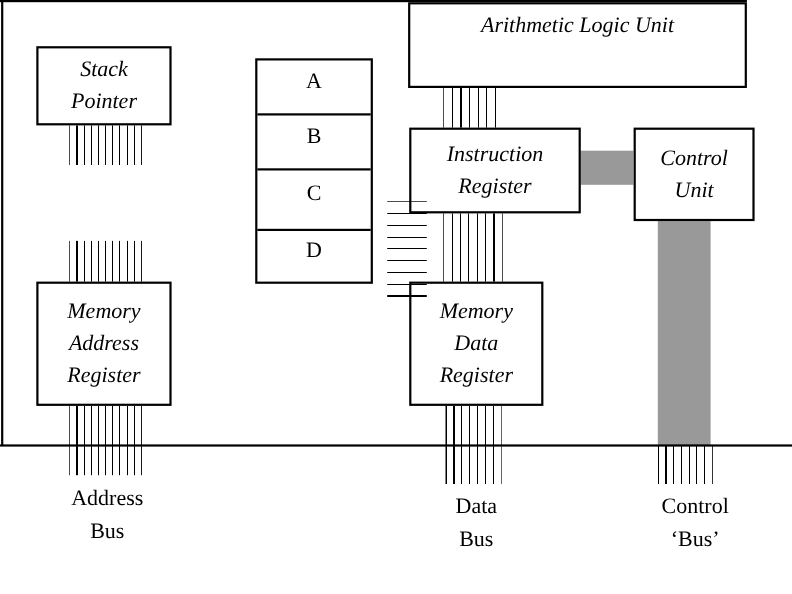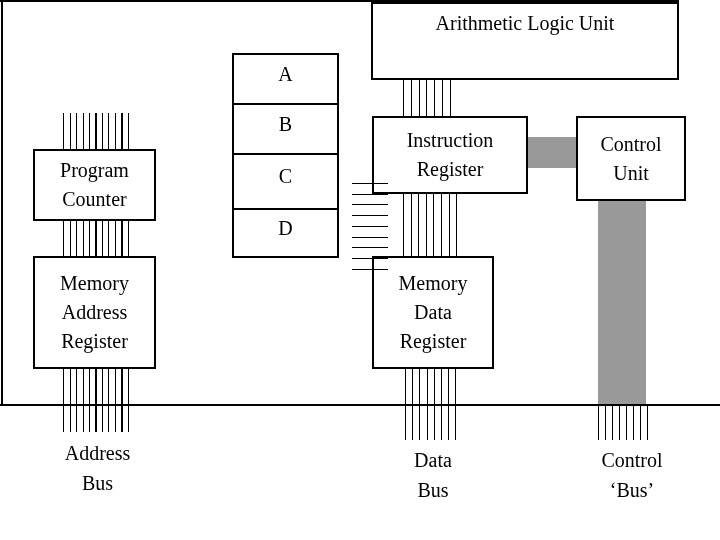--- a/index.html
+++ b/index.html
@@ -13,21 +13,21 @@
     position:absolute;
     background:repeating-linear-gradient(to right, #000 0, #000 1px, transparent 1px, transparent var(--p));
   }
   .hhatch {
     position:absolute;
     background:repeating-linear-gradient(to bottom, #000 0, #000 1px, transparent 1px, transparent var(--p));
   }
   .box {
     position:absolute; background:#fff; border:2px solid #000; box-sizing:border-box;
     display:flex; align-items:center; justify-content:center;
-    text-align:center; font-size:20px; line-height:29px; white-space:pre-line;
+    text-align:center; font-size:20px; line-height:29px; white-space:pre-line;font-style:italic;
   }
   .box.alu { align-items:flex-start; padding-top:5px; }
   .regfile { position:absolute; background:#fff; border:2px solid #000; box-sizing:border-box;
     display:flex; flex-direction:column; }
   .cell {
     display:flex; align-items:center; justify-content:center;
     font-size:20px; padding-bottom:10px; box-sizing:border-box;
   }
   .cell + .cell { border-top:2px solid #000; }
   .bus-label {
@@ -48,23 +48,23 @@
   <div class="hline" style="left:0;top:404px;width:720px;height:2px"></div>
 
   <div class="vhatch" style="--p:6.5px;left:63px;top:113px;width:66px;height:37px"></div>
   <div class="vhatch" style="--p:6.5px;left:63px;top:219px;width:66px;height:38px"></div>
   <div class="vhatch" style="--p:6.5px;left:63px;top:368px;width:66px;height:64px"></div>
   <div class="vhatch" style="--p:7.8px;left:403px;top:79px;width:48px;height:38px"></div>
   <div class="vhatch" style="--p:7.6px;left:403px;top:193px;width:54px;height:64px"></div>
   <div class="vhatch" style="--p:7.2px;left:405px;top:368px;width:51px;height:72px"></div>
   <div class="vhatch" style="--p:7px;left:598px;top:405px;width:50px;height:35px"></div>
 
-  <div class="box" style="left:33px;top:149px;width:123px;height:72px">
-    <span>Program
-Counter</span>
+  <div class="box" style="left:33px;top:42px;width:123px;height:72px">
+    <span>Stack
+Pointer</span>
   </div>
   <div class="box" style="left:33px;top:256px;width:123px;height:113px">
     <span>Memory
 Address
 Register</span>
   </div>
 
   <div class="regfile" style="left:232px;top:53px;width:107px;height:205px">
     <div class="cell" style="height:48px">
       <span>A</span>

